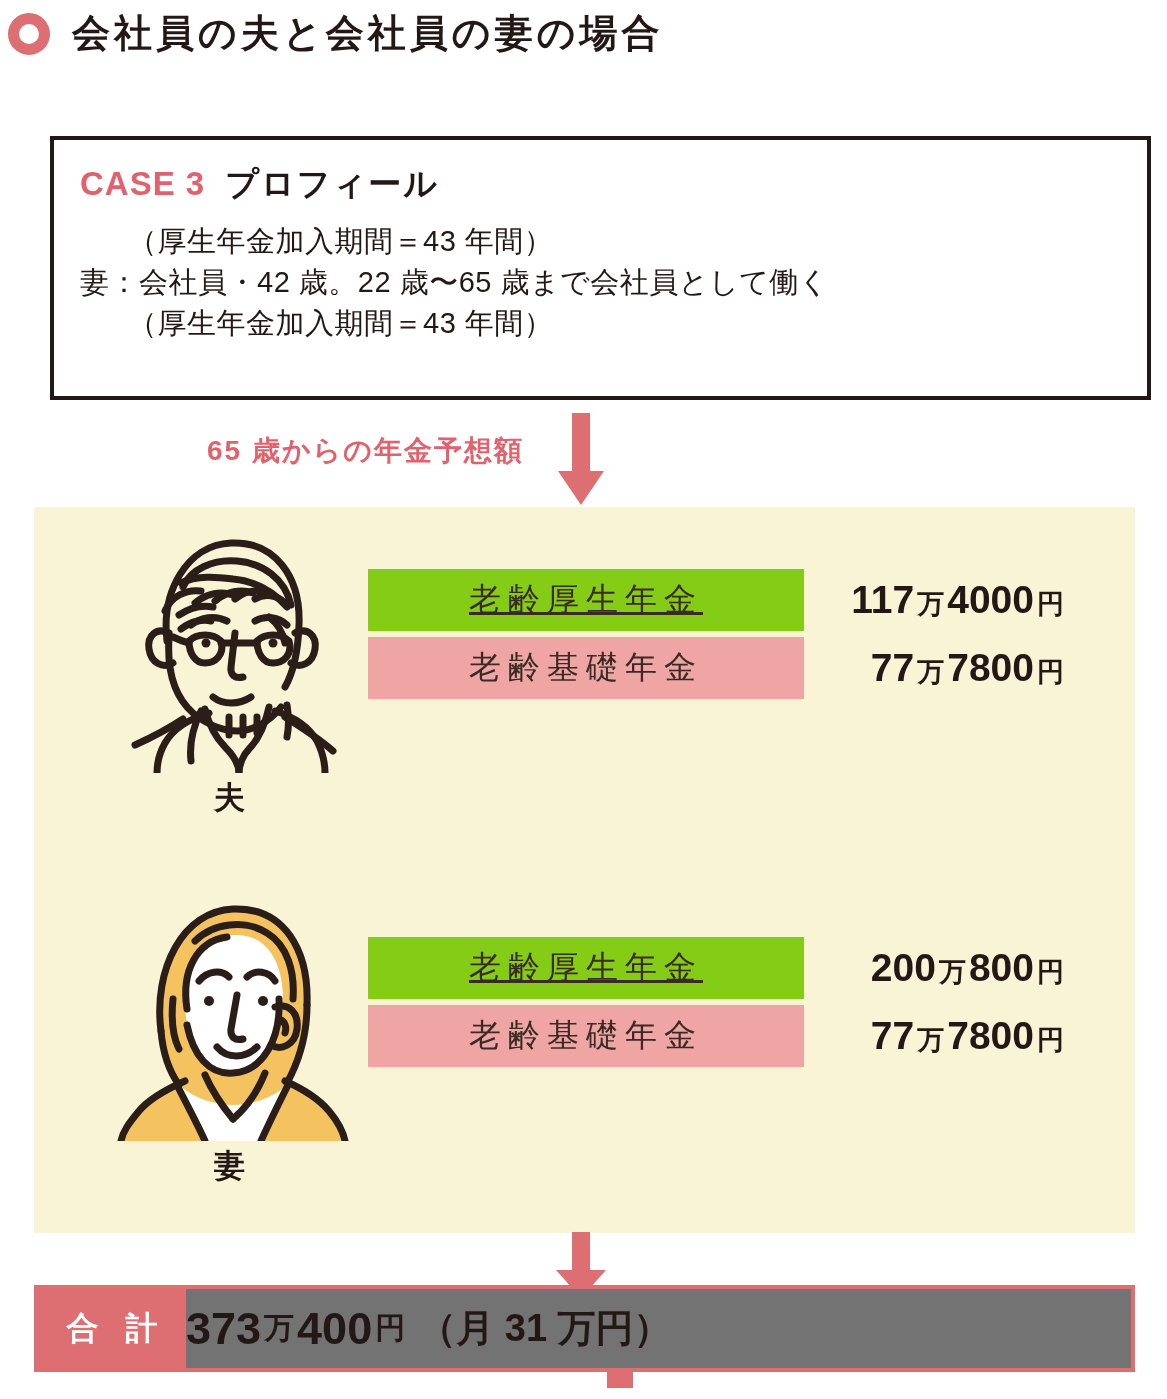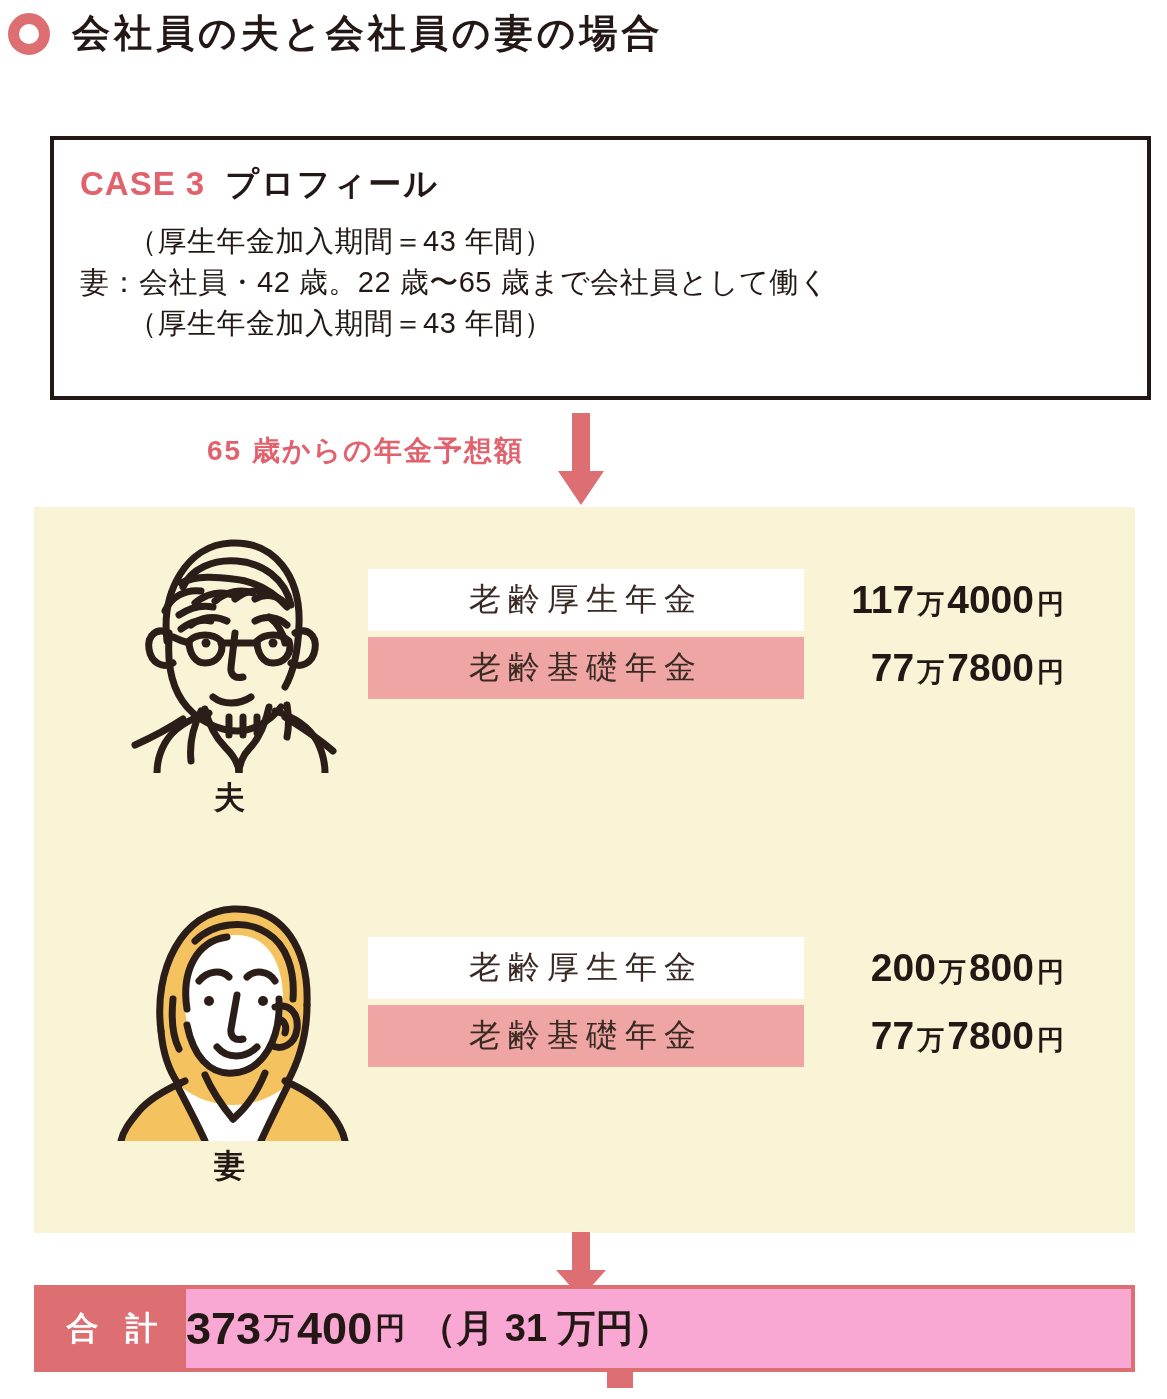--- a/index.html
+++ b/index.html
@@ -106,21 +106,21 @@
     display: flex; align-items: center;
     height: 62px;
     margin-bottom: 6px;
   }
   .row .bar {
     width: 436px; height: 62px;
     display: flex; align-items: center; justify-content: center;
     font-size: 32px; letter-spacing: 7px; color: #3a2a24;
     flex: 0 0 auto;
   }
-  .row.kousei .bar { background: #ffffff; }
+  .row.kousei .bar { background: #84cc16; text-decoration: underline; }
   .row.kiso .bar { background: #efa5a4; }
   .row .amount {
     flex: 1 1 auto;
     text-align: right;
     padding-right: 36px;
     font-size: 39px; font-weight: 700; color: #231815;
     letter-spacing: 0px;
     white-space: nowrap;
   }
   .row .amount .unit {
@@ -145,21 +145,21 @@
     left: 556px; top: 1232px;
     width: 50px; height: 66px;
   }
 
   
   .total {
     position: absolute;
     left: 34px; top: 1285px;
     width: 1101px; height: 87px;
     border: 4px solid #dd6e72;
-    background: #f9a8d4;
+    background: #737373;
     display: flex; align-items: stretch;
   }
   .total-label {
     width: 148px;
     background: #dd6e72;
     color: #ffffff;
     display: flex; align-items: center; justify-content: center;
     font-size: 32px; font-weight: 700; letter-spacing: 9px;
     padding-left: 9px;
     flex: 0 0 auto;

